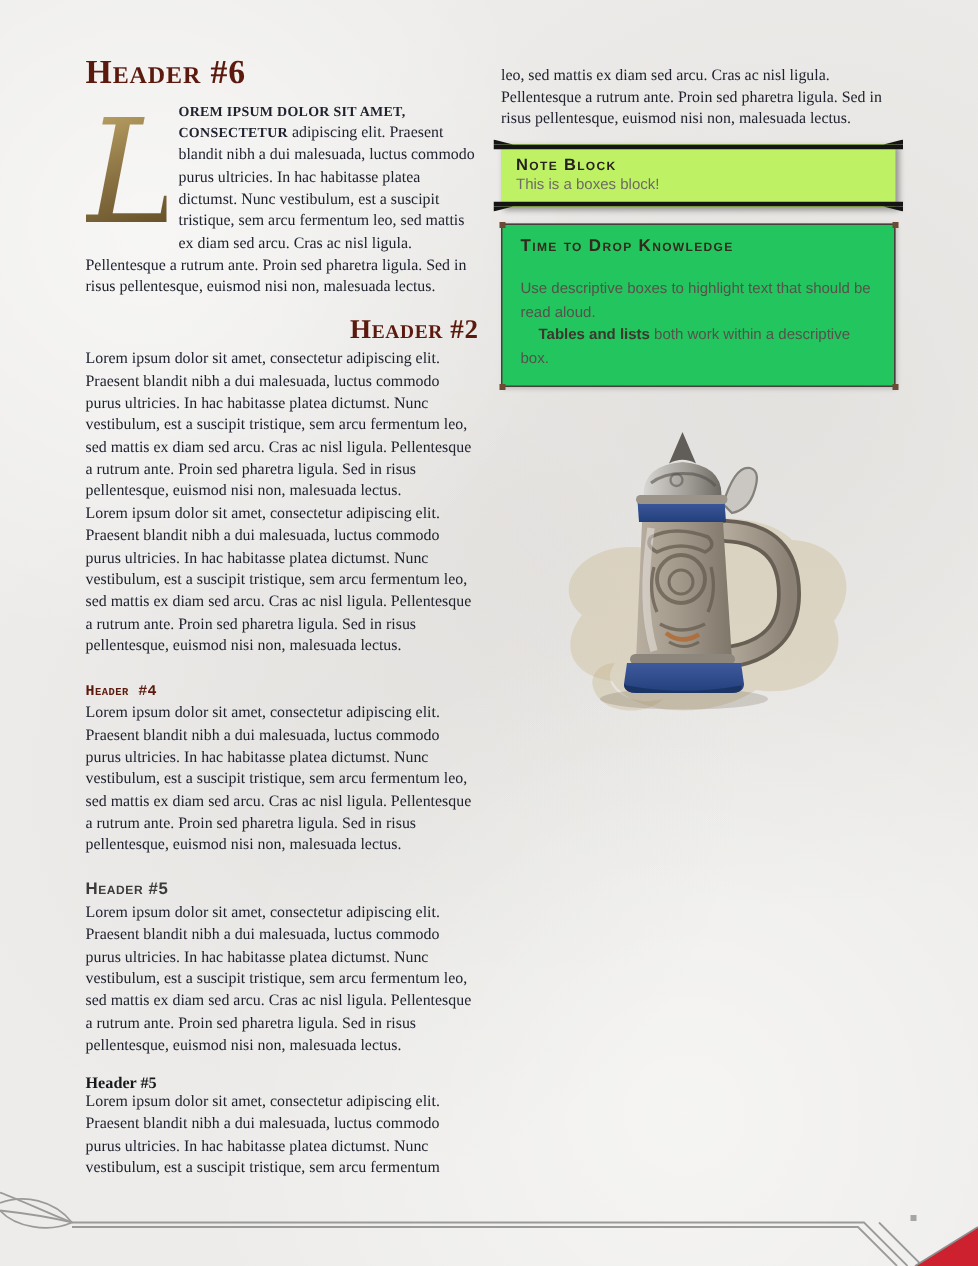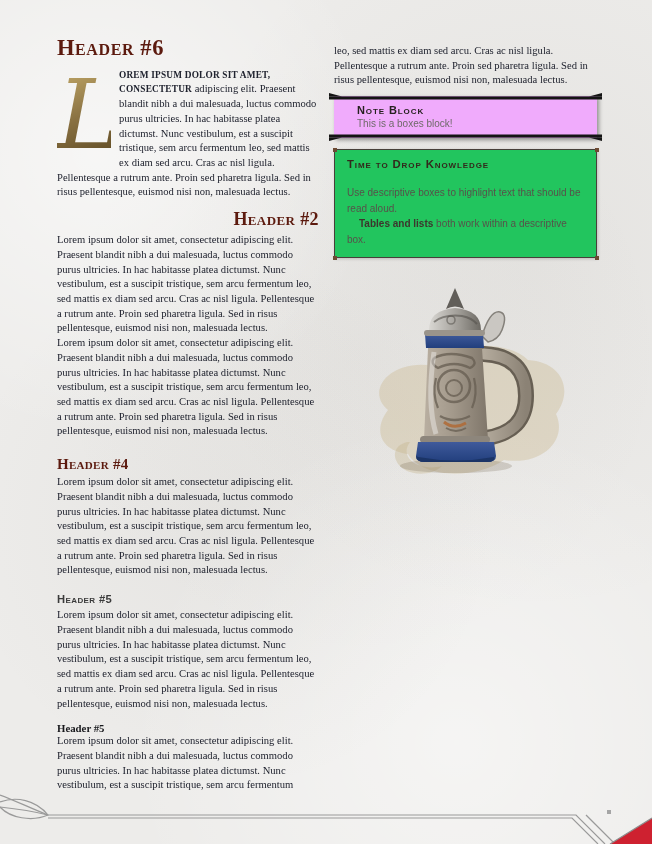--- a/index.html
+++ b/index.html
@@ -25,42 +25,42 @@
 
   p.body{ font-size:10.6px; line-height:1.39; color:#20232f; text-align:left; }
 
   h1.hb{ font-family:"Liberation Serif", serif; font-variant:small-caps; font-weight:700;
          color:#5c1a0e; font-size:22.5px; letter-spacing:.6px; line-height:1.05; margin:0 0 8px 0;}
   h2.hb{ font-variant:small-caps; font-weight:700; color:#5c1a0e; font-size:18px;
          letter-spacing:.4px; margin:9px 0 3px 0;text-align:right;}
   h3.hb{ font-variant:small-caps; font-weight:700; color:#5c1a0e; font-size:14.5px;
          letter-spacing:.4px; margin:14px 0 6px 0; padding-bottom:2px;
          border-bottom:1.6px solid #c9ad6a;}
-  h4.hb{ font-variant:small-caps; font-weight:700; color:#5c1a0e; font-size:15px;
-         letter-spacing:.3px; margin:17px 0 2px 0;}
+  h4.hb{ font-variant:small-caps; font-weight:700; color:#5c1a0e; font-size:10px;
+         letter-spacing:.3px; margin:17px 0 2px 0;font-family:Liberation Mono, monospace;}
   h5.hb{ font-family:"Liberation Sans", sans-serif; font-variant:small-caps; font-weight:600;
          color:#3b3b3b; font-size:11.2px; letter-spacing:.4px; margin:15px 0 3px 0;}
   h6.hb{ font-family:"Liberation Serif", serif; font-weight:700; color:#17181c;
          font-size:10.8px; margin:11px 0 0 0;}
 
   
   .dropcap{
     float:left; width:54px; height:98px; margin:4px 8px 0 0;
     font-family:"DejaVu Serif", serif; font-style:italic;
     font-size:96px; line-height:86px; text-align:center;
     background:linear-gradient(160deg,#b39a5e 10%,#8a7243 45%,#5f4b24 90%);
     -webkit-background-clip:text; background-clip:text; color:transparent;
     text-shadow:none;
   }
   .lead{ font-variant:normal; font-size:9.3px; letter-spacing:.2px; font-weight:700; }
 
   
   .note-block{
-    position:relative; margin-top:8px; background:#f0abfc;
-    padding:8px 12px 9px 23px;
+    position:relative; margin-top:8px; background:#bef264;
+    padding:8px 12px 9px 10px;
     box-shadow:2px 2px 4px rgba(0,0,0,.38);
     font-family:"Liberation Sans", sans-serif;
   }
   .nb-edge{ position:absolute; left:-5px; width:calc(100% + 10px); height:7px; display:block; }
   .nb-top{ top:-3px; }
   .nb-bottom{ bottom:-3px; }
   .note-title{ font-variant:small-caps; font-weight:700; font-size:11px; letter-spacing:.9px;
     color:#26211f; }
   .note-text{ font-size:10px; color:#6e6a68; margin-top:2px; }
 

